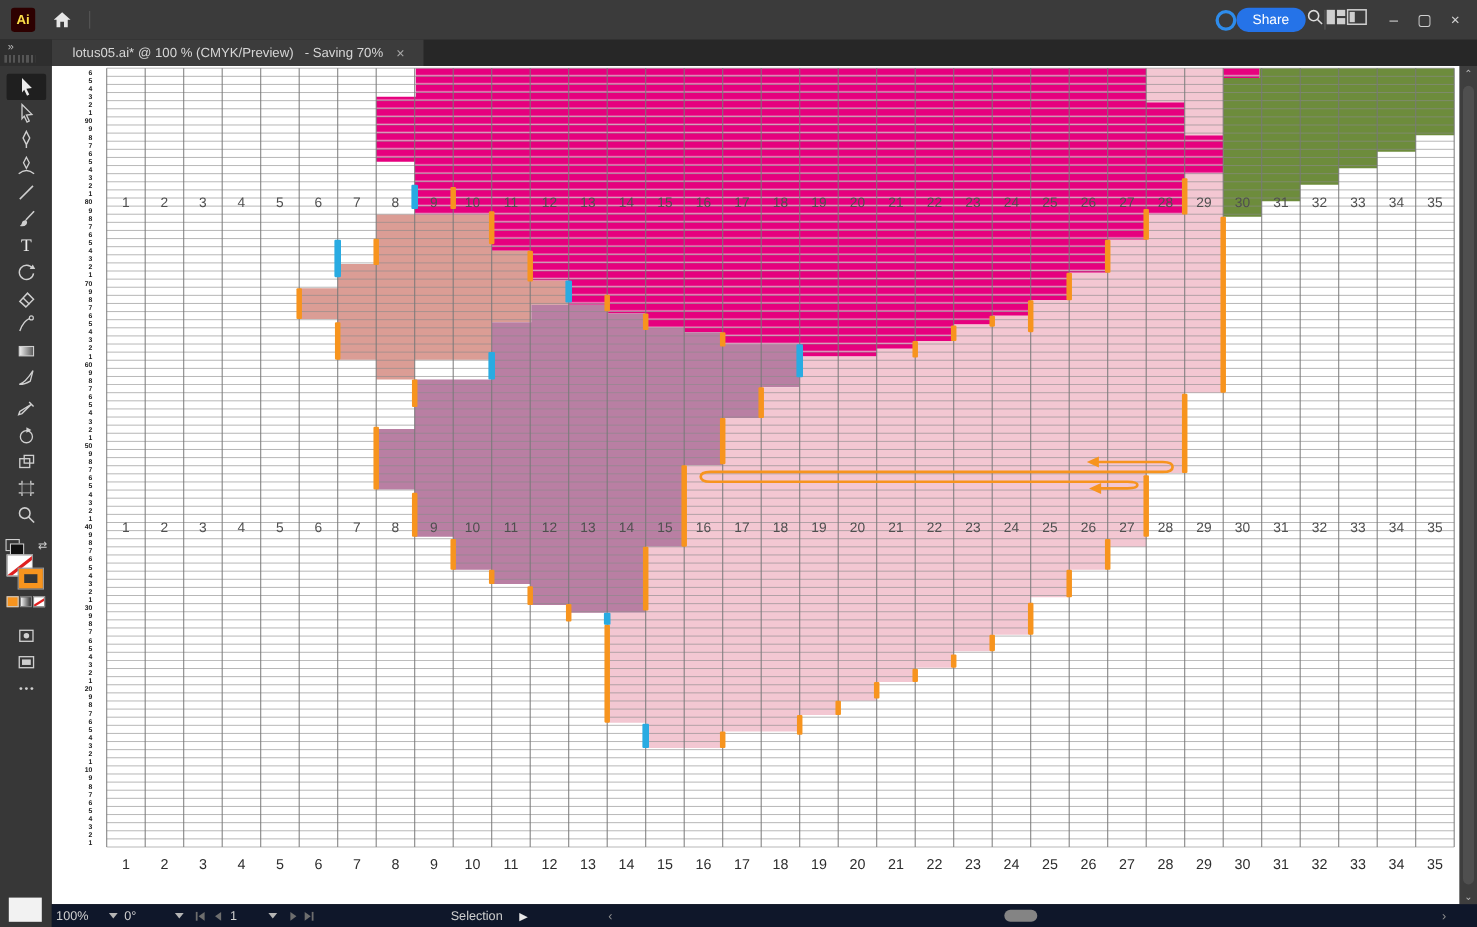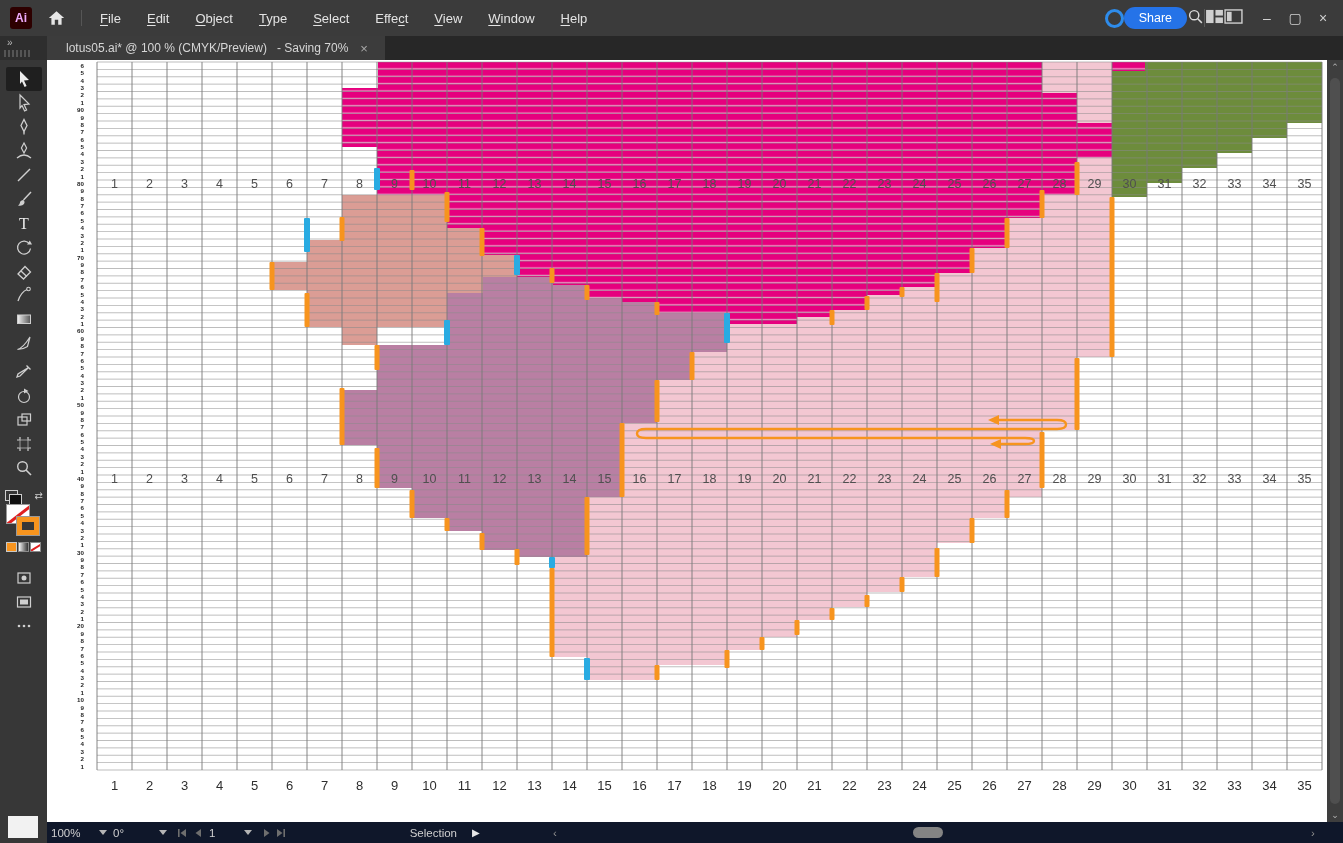--- a/index.html
+++ b/index.html
@@ -1,21 +1,21 @@
 <!DOCTYPE html>
 <html><head>
 <meta charset="utf-8">
 <style>
   html,body{margin:0;padding:0;background:#222;}
   .app{position:relative;width:1343px;height:843px;background:#3b3b3b;overflow:hidden;
        font-family:"Liberation Sans",sans-serif;-webkit-font-smoothing:antialiased;}
   
   .menubar{position:absolute;left:0;top:0;width:1343px;height:36px;background:#3b3b3b;
            display:flex;align-items:center;}
-  .ai-logo{width:22px;height:22px;margin-left:10px;background:#2d0000;color:#f0abfc;
+  .ai-logo{width:22px;height:22px;margin-left:10px;background:#2d0000;color:#fde047;
            font-weight:bold;font-size:12px;border-radius:3px;display:flex;align-items:center;
            justify-content:center;}
   .home-btn{margin-left:16px;display:flex;align-items:center;}
   .mb-sep{width:1px;height:16px;background:#565656;margin:0 14px 0 16px;}
   .menus{display:flex;gap:26px;margin-left:4px;}
   .menu-item{color:#e4e4e4;font-size:13px;cursor:default;}
   .menu-item u{text-decoration:underline;text-underline-offset:2px;}
   .mb-right{margin-left:auto;display:flex;align-items:center;padding-right:6px;}
   .sync-ring{width:13px;height:13px;border:3px solid #2e8ceb;border-radius:50%;}
   .share-btn{background:#2573e8;color:#fff;border:none;border-radius:13px;font-size:12.5px;
@@ -74,31 +74,20 @@
 <div class="app">
 
   <header class="menubar">
     <div class="ai-logo">Ai</div>
     <div class="home-btn">
       <svg width="17" height="16" viewBox="0 0 20 18">
           <path d="M10 1 L19 9 H16 V17 H12 V11 H8 V17 H4 V9 H1 Z" fill="#e6e6e6"></path>
         </svg>
     </div>
     <div class="mb-sep"></div>
-    <nav class="menus">
-        <span class="menu-item"><u>F</u>ile</span>
-        <span class="menu-item"><u>E</u>dit</span>
-        <span class="menu-item"><u>O</u>bject</span>
-        <span class="menu-item"><u>T</u>ype</span>
-        <span class="menu-item"><u>S</u>elect</span>
-        <span class="menu-item">Effe<u>c</u>t</span>
-        <span class="menu-item"><u>V</u>iew</span>
-        <span class="menu-item"><u>W</u>indow</span>
-        <span class="menu-item"><u>H</u>elp</span>
-      </nav>
     <div class="mb-right">
       <div class="sync-ring"></div>
       <button class="share-btn">Share</button>
       <span>
         <svg width="17" height="17" viewBox="0 0 20 20">
             <circle cx="8.5" cy="8.5" r="5.4" fill="none" stroke="#dcdcdc" stroke-width="1.7"></circle>
             <line x1="12.6" y1="12.6" x2="17.5" y2="17.5" stroke="#dcdcdc" stroke-width="1.7"></line>
           </svg>
       </span>
       <div class="vsep2"></div>

